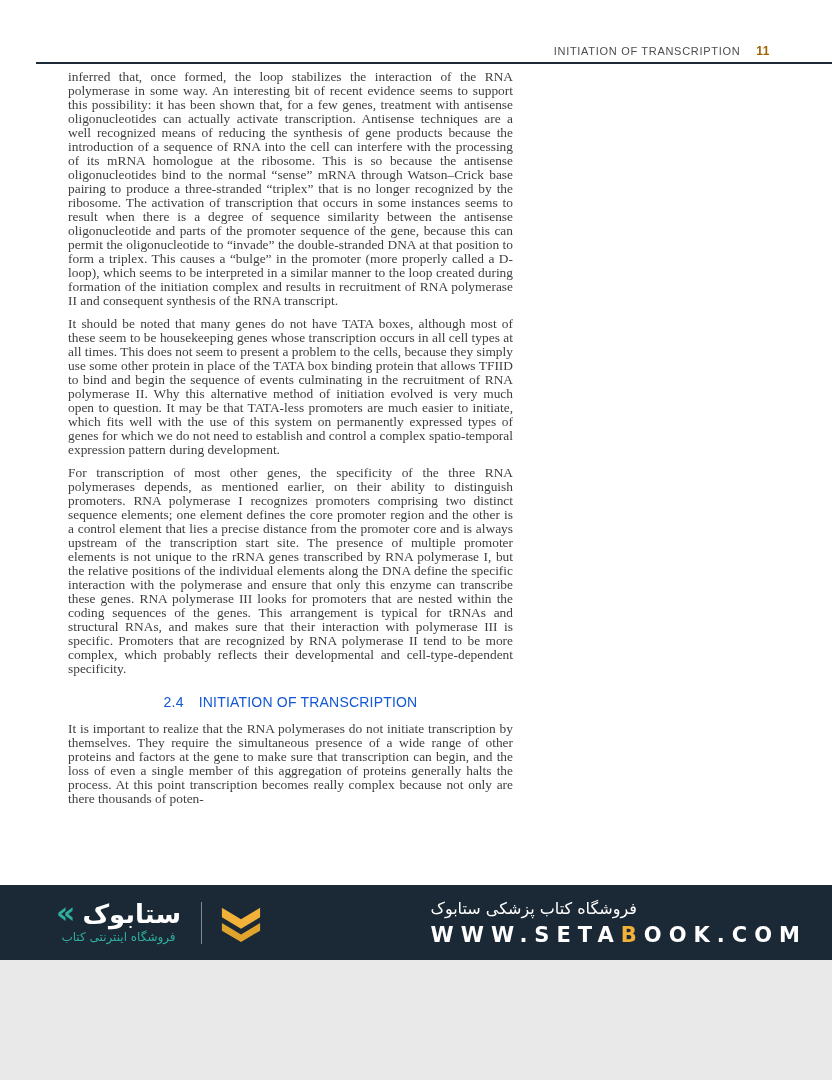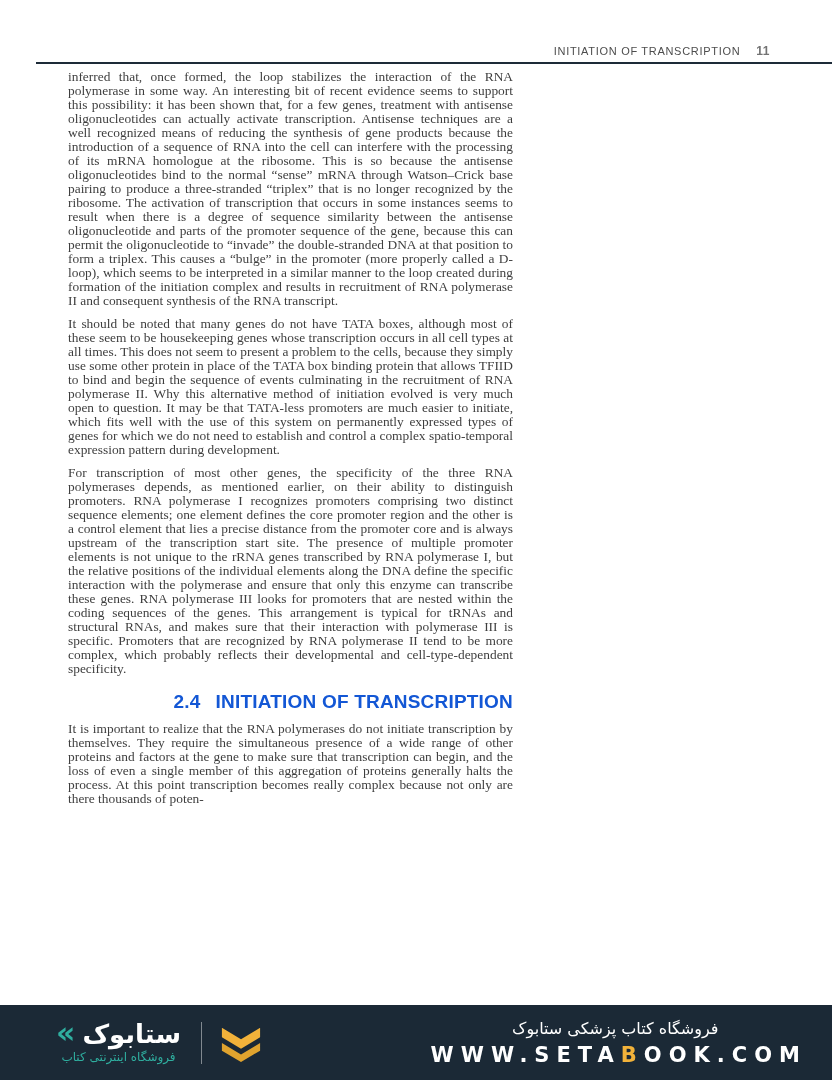--- a/index.html
+++ b/index.html
@@ -9,52 +9,52 @@
     --rule:#1d2b38;
     --footer-bg:#1b2936;
     --teal:#2fae9f;
     --gold:#f2b23a;
     --white:#ffffff;
   }
   *{margin:0;padding:0;box-sizing:border-box;}
   html,body{background:#e9e9e9;}
   .page{
     position:relative;
-    width:832px;height:1080px;
+    width:832px;height:960px;
     background:#ffffff;
     overflow:hidden;
     font-family:"Liberation Serif", serif;
   }
   
   .page-header{
     position:absolute;top:44px;right:62px;
     display:flex;align-items:baseline;gap:16px;
     font-family:"Liberation Sans", sans-serif;
   }
   .running-title{
     font-size:11px;letter-spacing:.7px;color:var(--header-text);
   }
   .page-number{
-    font-size:12px;font-weight:bold;color:#737373;letter-spacing:.5px;text-align:center;
+    font-size:12px;font-weight:bold;color:#a16207;letter-spacing:.5px;text-align:center;
   }
   .header-rule{
     position:absolute;top:62px;left:36px;right:0;height:2px;
     background:var(--rule);
   }
   
   .text-column{
     position:absolute;top:70px;left:68px;width:445px;
     text-align:justify;
     font-size:13.4px;line-height:14px;color:var(--body-text);
   }
   .body-para{margin:0 0 9px 0;}
   .section-heading{
     font-family:"Liberation Sans", sans-serif;
-    font-size:19px;font-weight:700;color:var(--heading-blue);
-    letter-spacing:.2px;text-align:right;
+    font-size:14px;font-weight:400;color:var(--heading-blue);
+    letter-spacing:.2px;text-align:center;
     margin:19px 0 13px 0;
   }
   .section-number{margin-right:15px;}
   
   .fade-overlay{
     position:absolute;left:0;top:950px;width:100%;height:55px;
     background:linear-gradient(to bottom, rgba(255,255,255,0) 0%, rgba(255,255,255,.85) 60%, #ffffff 100%);
     pointer-events:none;
   }
   
@@ -78,21 +78,21 @@
   .brand-tagline{
     color:var(--teal);font-size:12px;letter-spacing:.5px;
     font-family:"DejaVu Sans", sans-serif;
   }
   .footer-divider{
     width:1px;height:42px;background:rgba(255,255,255,.45);
     margin:0 16px 0 20px;flex:0 0 auto;
   }
   .book-icon{flex:0 0 auto;}
   .footer-right{
-    margin-left:auto;display:flex;flex-direction:column;align-items:center;gap:5px;
+    margin-left:auto;display:flex;flex-direction:column;align-items:flex-start;gap:5px;
   }
   .store-label{
     color:#fff;font-size:16px;
     font-family:"DejaVu Sans", sans-serif;
   }
   .website{
     font-family:"DejaVu Sans", sans-serif;
     font-weight:bold;font-size:21px;letter-spacing:7px;margin-right:-7px;
     white-space:nowrap;color:#fff;
   }

